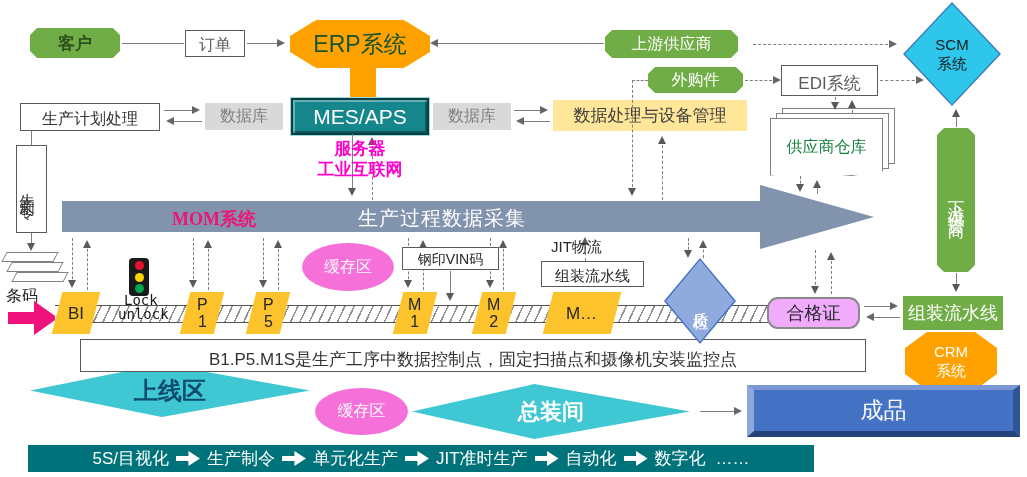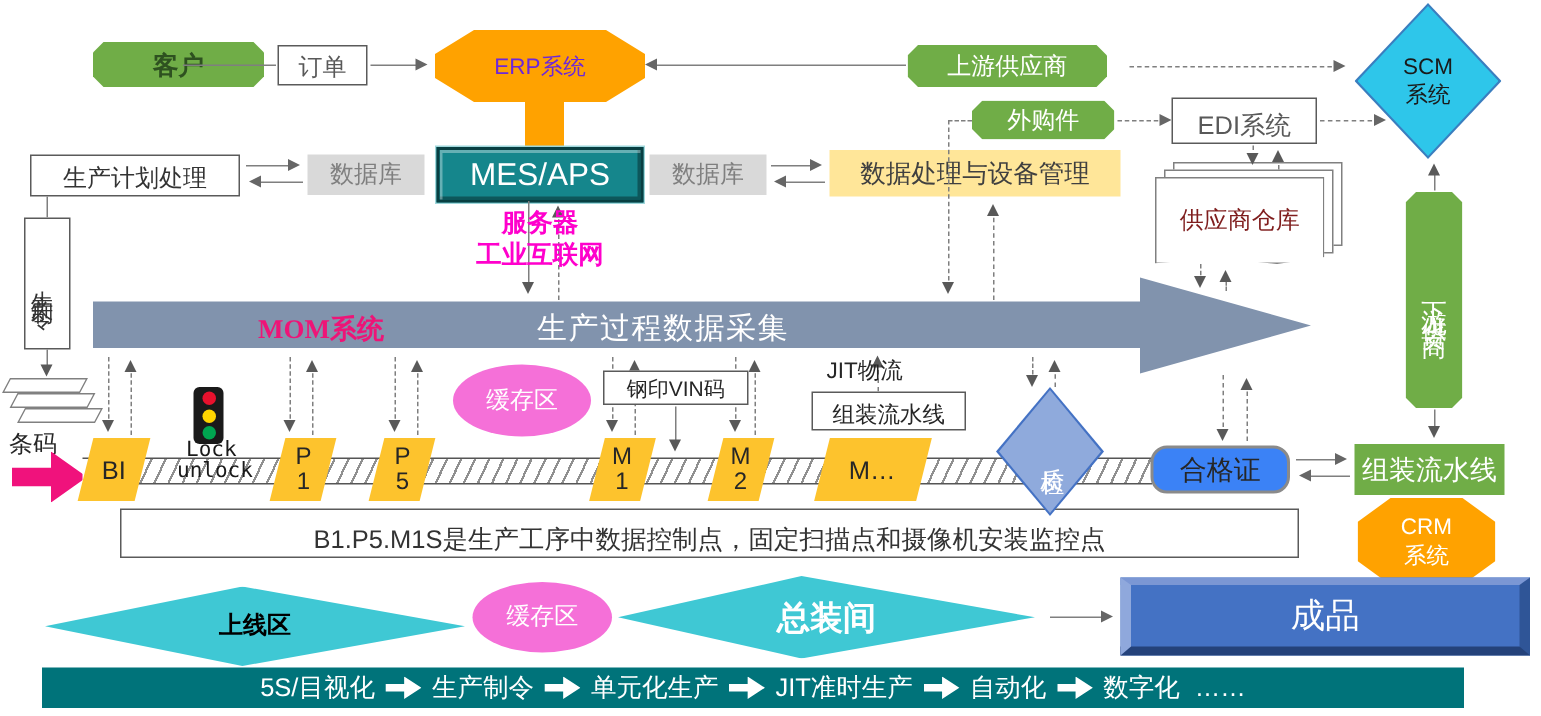--- a/index.html
+++ b/index.html
@@ -29,31 +29,31 @@
   .diamond{position:absolute;display:flex;align-items:center;justify-content:center;}
   .barrow{display:inline-block;width:24px;height:15px;background:#fff;
     clip-path:polygon(0 33%,52% 33%,52% 0,100% 50%,52% 100%,52% 67%,0 67%);margin:0 7px;}
   .doc{position:absolute;background:#fff;border:1.5px solid #808080;box-sizing:border-box;}
 </style>
 </head>
 <body>
 
 <div id="stage">
 
-  <div class="box plaque" style="left:30px;top:28px;width:114px;height:30px;margin-left:32px;">
+  <div class="box plaque" style="left:30px;top:28px;width:90px;height:30px;">
     <span style="color:#2e5120;font-weight:bold;font-size:17px;">客户</span>
   </div>
   <div class="h" style="left:122px;top:43px;width:62px;"></div>
   <div class="box wbox" style="left:185px;top:30px;width:60px;height:27px;font-size:16px;color:#595959;">
     <span>订单</span>
   </div>
   <div class="h r" style="left:247px;top:43px;width:34px;"></div>
 
   <div class="abs" style="left:350px;top:62px;width:26px;height:40px;background:#ffa200;"></div>
-  <div class="box" style="left:290px;top:20px;width:140px;height:48px;background:#ffa200;color:#6d28d9;font-size:15px;
+  <div class="box" style="left:290px;top:20px;width:140px;height:48px;background:#ffa200;color:#14532d;font-size:23px;
        clip-path:polygon(26px 0,calc(100% - 26px) 0,100% 16px,100% calc(100% - 16px),calc(100% - 26px) 100%,26px 100%,0 calc(100% - 16px),0 16px);justify-content:center;">
     <span>ERP系统</span>
   </div>
 
   <div class="h l" style="left:434px;top:43px;width:170px;"></div>
   <div class="box plaque" style="left:605px;top:30px;width:133px;height:28px;font-size:16px;">
     <span>上游供应商</span>
   </div>
   <div class="h dash r" style="left:753px;top:44px;width:140px;"></div>
 
@@ -98,21 +98,21 @@
   <div class="h dash r" style="left:745px;top:80px;width:32px;"></div>
 
   <div class="box wbox" style="left:781px;top:65px;width:97px;height:31px;font-size:17px;color:#595959;">
     <span>EDI系统</span>
   </div>
   <div class="h dash r" style="left:880px;top:80px;width:40px;"></div>
 
   <div>
     <div class="doc" style="left:782px;top:108px;width:113px;height:56px;"></div>
     <div class="doc" style="left:776px;top:113px;width:113px;height:56px;"></div>
-    <div class="doc box" style="left:770px;top:118px;width:113px;height:58px;font-size:16px;color:#7f1d1d;
+    <div class="doc box" style="left:770px;top:118px;width:113px;height:58px;font-size:16px;color:#15803d;
          clip-path:polygon(0 0,100% 0,100% 92%,72% 100%,38% 93%,0 99%);">
       <span>供应商仓库</span>
     </div>
   </div>
 
   <div class="v dash d" style="left:835px;top:97px;height:9px;"></div>
   <div class="v dash u" style="left:852px;top:104px;height:9px;"></div>
 
   <div class="v d" style="left:352px;top:134px;height:58px;"></div>
   <div class="v dash u" style="left:372px;top:141px;height:59px;"></div>
@@ -215,21 +215,21 @@
   </div>
 
   <div class="diamond" style="left:664px;top:258px;width:72px;height:86px;background:#4472c4;
        clip-path:polygon(50% 0,100% 50%,50% 100%,0 50%);z-index:5;">
     <div class="diamond vtext" style="left:2px;top:2px;width:68px;height:82px;background:#8faadc;
          clip-path:polygon(50% 0,100% 50%,50% 100%,0 50%);color:#fff;font-size:16px;letter-spacing:2px;">
       <span>质检</span>
     </div>
   </div>
 
-  <div class="box" style="left:767px;top:297px;width:93px;height:32px;background:#3b82f6;border:2px solid #8a8a8a;border-radius:11px;
+  <div class="box" style="left:767px;top:297px;width:93px;height:32px;background:#f0abfc;border:2px solid #8a8a8a;border-radius:11px;
        color:#262626;font-size:18px;z-index:5;">
     <span>合格证</span>
   </div>
   <div class="h r" style="left:864px;top:306px;width:30px;"></div>
   <div class="h l" style="left:870px;top:317px;width:30px;"></div>
 
   <div class="box" style="left:903px;top:296px;width:100px;height:34px;background:#70ad47;color:#fff;font-size:18px;">
     <span>组装流水线</span>
   </div>
 
@@ -243,38 +243,38 @@
        clip-path:polygon(22px 0,calc(100% - 22px) 0,100% 16px,100% calc(100% - 16px),calc(100% - 22px) 100%,22px 100%,0 calc(100% - 16px),0 16px);
        flex-direction:column;font-size:15px;line-height:19px;">
     <span>CRM</span>
     <span>系统</span>
   </div>
 
   <div class="box wbox" style="left:80px;top:339px;width:786px;height:33px;font-size:17px;color:#333;z-index:2;">
     <span>B1.P5.M1S是生产工序中数据控制点，固定扫描点和摄像机安装监控点</span>
   </div>
 
-  <div class="box" style="left:30px;top:391px;width:280px;height:53px;background:#3fc8d4;color:#000000;font-size:16px;font-weight:bold;
+  <div class="box" style="left:30px;top:364px;width:280px;height:53px;background:#3fc8d4;color:#0c4a6e;font-size:24px;font-weight:bold;
        clip-path:polygon(0 50%,47% 0,100% 50%,47% 100%);">
     <span>上线区</span>
   </div>
   <div class="box" style="left:315px;top:388px;width:93px;height:47px;background:#f570d8;border-radius:50%;color:#fff;font-size:16px;z-index:2;">
     <span>缓存区</span>
   </div>
   <div class="box" style="left:412px;top:384px;width:278px;height:55px;background:#3fc8d4;color:#fff;font-size:22px;font-weight:bold;
        clip-path:polygon(0 50%,44% 0,100% 50%,44% 100%);">
     <span>总装间</span>
   </div>
   <div class="h r" style="left:700px;top:411px;width:38px;"></div>
   <div class="box" style="left:747px;top:385px;width:273px;height:52px;background:#4472c4;color:#fff;font-size:23px;
        border-left:7px solid #8fa8dc;border-top:5px solid #7b97d4;border-right:7px solid #2f5597;border-bottom:6px solid #24427a;">
     <span>成品</span>
   </div>
 
-  <div class="abs" style="left:28px;top:445px;width:948px;height:27px;background:#00737a;display:flex;align-items:center;justify-content:center;color:#fff;font-size:17px;">
+  <div class="abs" style="left:28px;top:445px;width:786px;height:27px;background:#00737a;display:flex;align-items:center;justify-content:center;color:#fff;font-size:17px;">
     <span>5S/目视化</span>
     <span class="barrow"></span>
     <span>生产制令</span>
     <span class="barrow"></span>
     <span>单元化生产</span>
     <span class="barrow"></span>
     <span>JIT准时生产</span>
     <span class="barrow"></span>
     <span>自动化</span>
     <span class="barrow"></span>

